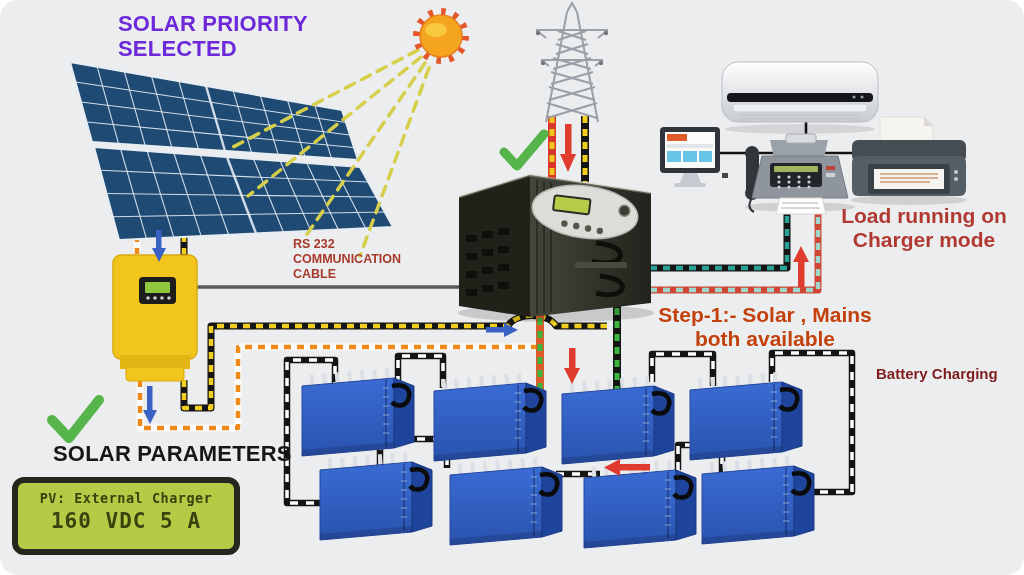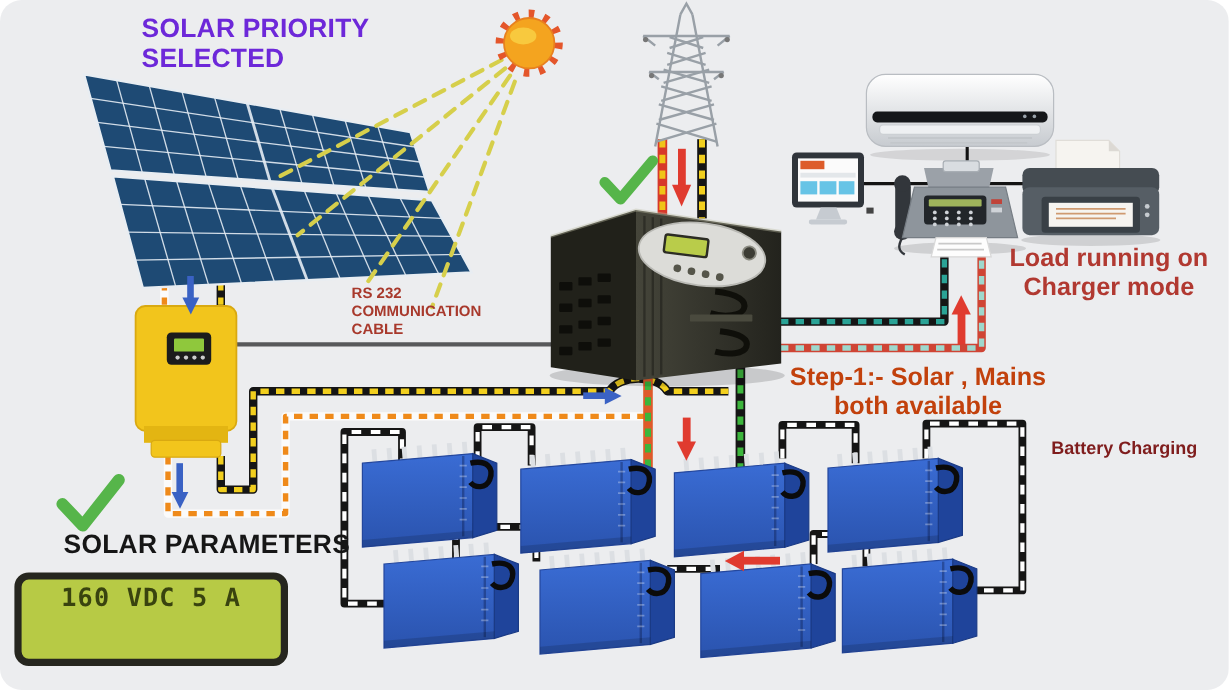--- a/index.html
+++ b/index.html
@@ -339,16 +339,17 @@
 COMMUNICATION
 CABLE</div>
 <div class="lbl lbl-bypass">Load running on
 Charger mode</div>
 <div class="lbl lbl-step1">Step-1:- Solar , Mains
 both available</div>
 <div class="lbl lbl-battchg">Battery Charging</div>
 <div class="lbl lbl-solarparams">SOLAR PARAMETERS</div>
 
 <div class="lcd">
+  <div class="lcd-l1">PV: External Charger</div>
   <div class="lcd-l2">160 VDC 5 A</div>
 </div>
 
 </div>
 
 </body></html>

